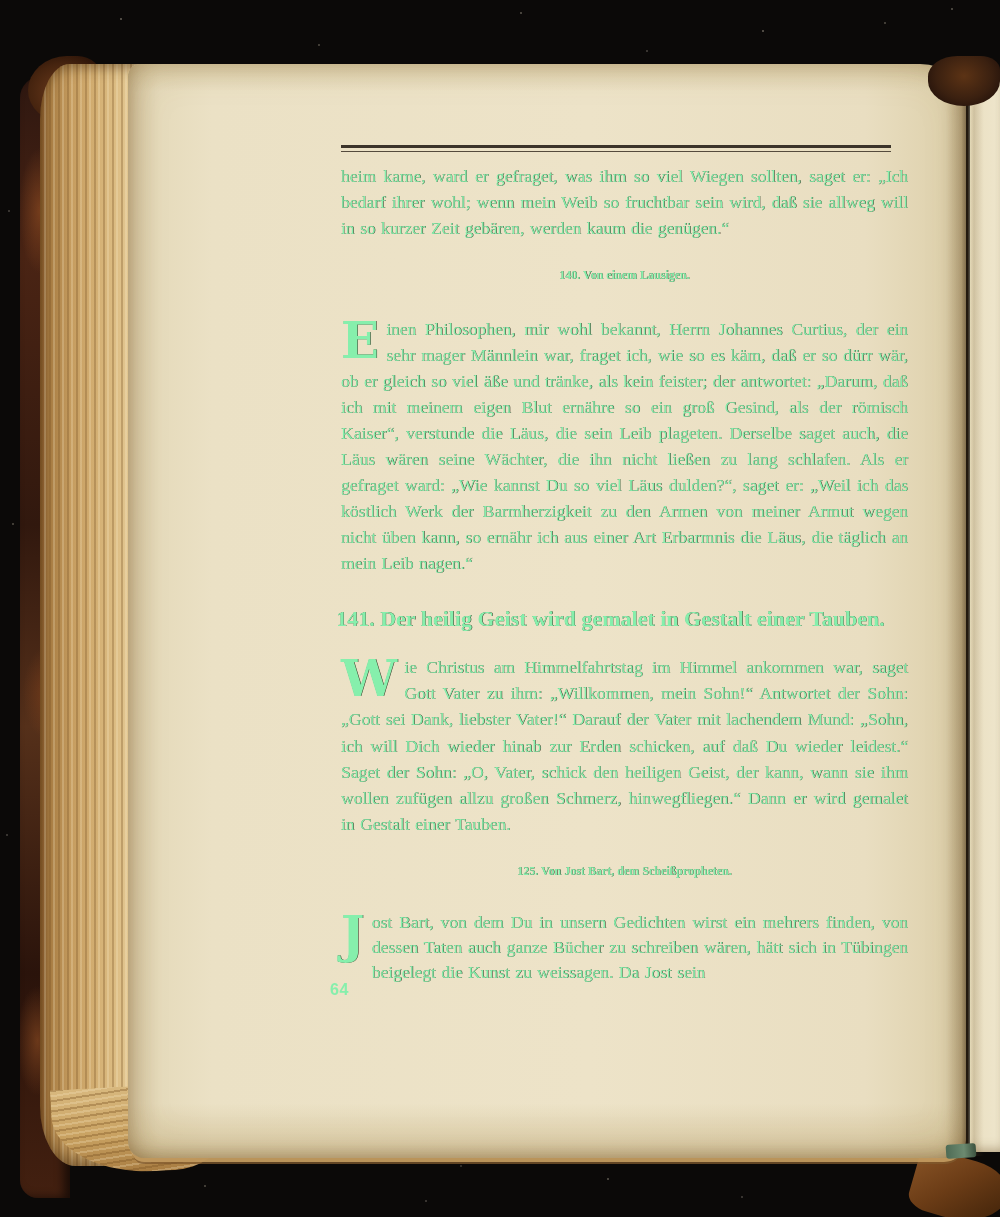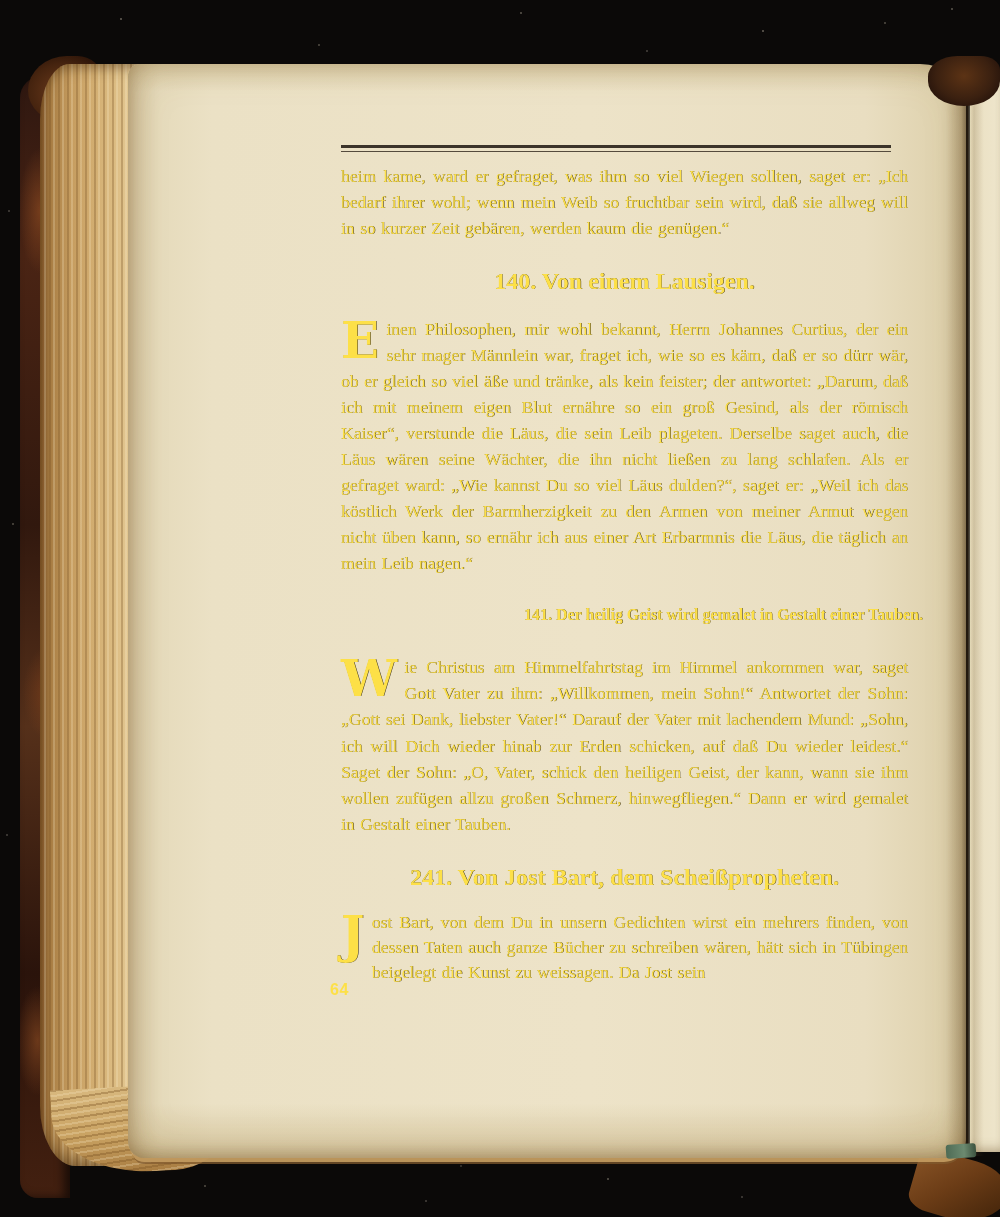--- a/index.html
+++ b/index.html
@@ -93,37 +93,37 @@
     transform:rotate(-4deg);
   }
   .strap-br{
     position:absolute;left:912px;top:1158px;width:96px;height:62px;z-index:1;
     background:linear-gradient(135deg,#8a5527 0%,#6b3c16 45%,#3c2008 100%);
     transform:rotate(16deg);
     border-radius:10px 45% 65% 25%;
   }
 
   
-  .print{position:absolute;z-index:6;color:#fde047;}
+  .print{position:absolute;z-index:6;color:#86efac;}
   .rule{
     left:341px;top:145px;width:550px;height:3px;
     border-top:3px solid #3c342a;border-bottom:1px solid #554b3d;
   }
   .body-text{
     width:567px;font-size:17.5px;line-height:26px;text-align:justify;
     text-shadow:.35px 0 0 #2f2619;word-spacing:1px;margin:0;
   }
   .intro{left:341px;top:163px;}
   .heading{
-    width:567px;text-align:center;font-weight:bold;font-size:24px;margin:0;
+    width:567px;text-align:center;font-weight:bold;font-size:12px;margin:0;
     text-shadow:.3px 0 0 #2f2619;
   }
   .h140{left:341px;top:268px;}
   .p140{left:341px;top:316px;}
-  .h141{left:326px;top:606px;width:597px;font-size:16px;white-space:nowrap;text-align:right;}
+  .h141{left:312px;top:606px;width:597px;font-size:22px;white-space:nowrap;}
   .p141{left:341px;top:654px;line-height:26.2px;}
   .h142{left:341px;top:864px;}
   .p142{left:341px;top:910px;line-height:25px;}
   .dropcap{
     float:left;height:50px;font-family:"DejaVu Serif", serif;font-weight:bold;
     font-size:50px;line-height:46px;margin:2px 7px 0 0;text-shadow:.4px 0 0 #2f2619;
   }
   .pageno{
     left:330px;top:981px;font-family:"Liberation Sans", sans-serif;
     font-weight:bold;font-size:16px;letter-spacing:.5px;
@@ -153,18 +153,18 @@
 <h2 class="print heading h140">140. Von einem Lausigen.</h2>
 <p class="print body-text p140">
   <span class="dropcap">E</span><span>inen Philosophen, mir wohl bekannt, Herrn Johannes Curtius, der ein sehr mager Männlein war, fraget ich, wie so es käm, daß er so dürr wär, ob er gleich so viel äße und tränke, als kein feister; der antwortet: „Darum, daß ich mit meinem eigen Blut ernähre so ein groß Gesind, als der römisch Kaiser“, verstunde die Läus, die sein Leib plageten. Derselbe saget auch, die Läus wären seine Wächter, die ihn nicht ließen zu lang schlafen. Als er gefraget ward: „Wie kannst Du so viel Läus dulden?“, saget er: „Weil ich das köstlich Werk der Barmherzigkeit zu den Armen von meiner Armut wegen nicht üben kann, so ernähr ich aus einer Art Erbarmnis die Läus, die täglich an mein Leib nagen.“</span>
 </p>
 
 <h2 class="print heading h141">141. Der heilig Geist wird gemalet in Gestalt einer Tauben.</h2>
 <p class="print body-text p141">
   <span class="dropcap">W</span><span>ie Christus am Himmelfahrtstag im Himmel ankommen war, saget Gott Vater zu ihm: „Willkommen, mein Sohn!“ Antwortet der Sohn: „Gott sei Dank, liebster Vater!“ Darauf der Vater mit lachendem Mund: „Sohn, ich will Dich wieder hinab zur Erden schicken, auf daß Du wieder leidest.“ Saget der Sohn: „O, Vater, schick den heiligen Geist, der kann, wann sie ihm wollen zufügen allzu großen Schmerz, hinwegfliegen.“ Dann er wird gemalet in Gestalt einer Tauben.</span>
 </p>
 
-<h2 class="print heading h142">241. Von Jost Bart, dem Scheißpropheten.</h2>
+<h2 class="print heading h142">125. Von Jost Bart, dem Scheißpropheten.</h2>
 <p class="print body-text p142">
   <span class="dropcap">J</span><span>ost Bart, von dem Du in unsern Gedichten wirst ein mehrers finden, von dessen Taten auch ganze Bücher zu schreiben wären, hätt sich in Tübingen beigelegt die Kunst zu weissagen. Da Jost sein</span>
 </p>
 
 <div class="print pageno">64</div>
 
 </body></html>

